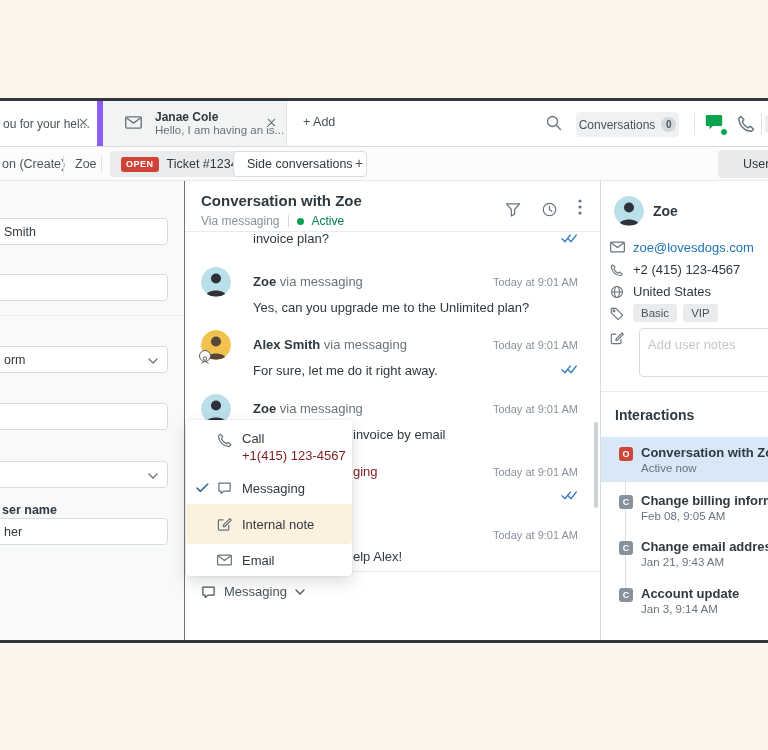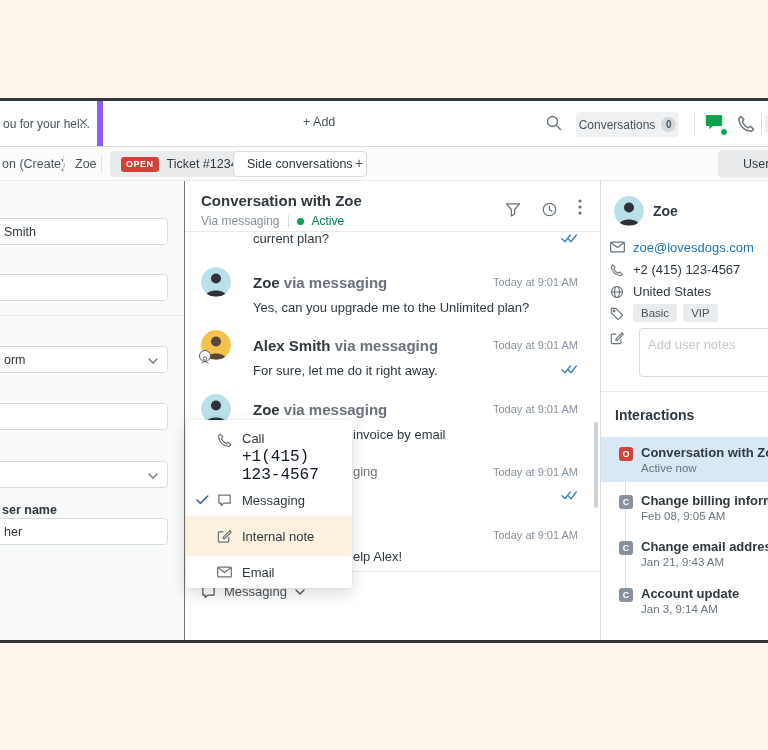--- a/index.html
+++ b/index.html
@@ -69,41 +69,41 @@
   .center { position:absolute; left:185px; top:80px; width:415px; height:459px; background:#fff; }
   .conv-header { position:absolute; left:0; top:0; width:415px; height:51px; border-bottom:1px solid #e9ebed; }
   .conv-title { position:absolute; left:16px; top:11px; font-size:15px; font-weight:bold; color:#2f3941; }
   .conv-sub { position:absolute; left:16px; top:33px; display:flex; align-items:center; gap:8px; font-size:12px; color:#87929d; }
   .sub-div { width:1px; height:12px; background:#d8dcde; }
   .act-dot { width:7px; height:7px; border-radius:50%; background:#0ba34e; }
   .act-txt { color:#038153; font-size:12px; }
   .hdr-ics { position:absolute; right:18px; top:18px; display:flex; gap:20px; align-items:center; }
 
   .msg-avatar { position:absolute; left:16px; width:30px; height:30px; border-radius:50%; overflow:hidden; }
-  .msg-name { position:absolute; left:68px; font-size:15px; color:#68737d; white-space:nowrap;font-weight:bold; }
+  .msg-name { position:absolute; left:68px; font-size:13px; color:#68737d; white-space:nowrap; }
   .msg-name b { color:#2f3941; }
   .msg-time { position:absolute; right:22px; font-size:11px; color:#87929d; }
   .msg-text { position:absolute; font-size:13px; color:#2f3941; white-space:nowrap; }
   .msg-check { position:absolute; right:22px; }
-  .frag { color:#737373; }
+  .frag { color:#7f1d1d; }
   .conv-divider { position:absolute; left:0; top:390px; width:415px; height:1px; background:#e9ebed; }
   .composer { position:absolute; left:16px; top:403px; display:flex; align-items:center; gap:8px; font-size:13px; color:#49545c; }
   .scrollbar { position:absolute; right:2px; top:241px; width:4px; height:86px; border-radius:2px; background:#ccd1d5; }
 
   .agent-badge { position:absolute; left:-2px; bottom:-2px; width:12px; height:12px; border-radius:50%; background:#fdfcf7; border:1px solid #5a5f63; }
 
   
   .menu { position:absolute; left:186px; top:420px; width:166px; background:#fff; border-radius:4px; z-index:6;
           box-shadow:0 6px 16px rgba(0,0,0,.14), 0 0 0 1px rgba(0,0,0,.03); padding-top:6px; }
   .menu-item { position:relative; display:flex; align-items:center; min-height:32px; cursor:default; }
   .mi-check { position:absolute; left:10px; top:50%; transform:translateY(-50%); }
   .mi-icon { position:absolute; left:31px; top:50%; transform:translateY(-50%); display:flex; }
   .mi-text { margin-left:56px; font-size:13px; color:#2f3941; }
   .mi-call { min-height:46px; align-items:flex-start; padding-top:5px; }
-  .mi-sub { font-size:16px; color:#0f172a; margin-top:2px;font-family:Liberation Mono, monospace; }
+  .mi-sub { font-size:13px; color:#7f1d1d; margin-top:2px; }
   .mi-note { min-height:40px; background:#fcf0df; border-radius:0 0 4px 4px; }
 
   
   .right-panel { position:absolute; left:600px; top:80px; width:168px; height:459px; background:#fff; border-left:1px solid #d8dcde; overflow:hidden; }
   .up-avatar { position:absolute; left:13px; top:15px; width:30px; height:30px; border-radius:50%; overflow:hidden; }
   .up-name { position:absolute; left:52px; top:22px; font-size:14px; font-weight:bold; color:#2f3941; }
   .up-row-ic { position:absolute; left:9px; }
   .up-row-tx { position:absolute; left:32px; font-size:13px; color:#2f3941; white-space:nowrap; }
   .up-link { color:#1f73b7; }
   .tagpill { display:inline-block; background:#e9ebed; border-radius:3px; font-size:11.5px; color:#49545c; padding:3px 8px; margin-right:6px; }
@@ -126,20 +126,35 @@
   .ic-dark { stroke:#49545c; }
 </style>
 </head>
 <body>
 
 <div class="window">
 
   <div class="row1">
     <div class="tab-prev">
       <span class="t">ou for your hel...</span>
+      <span class="x">
+        <svg class="ic" width="9" height="9" viewBox="0 0 10 10">
+            <path d="M1.5 1.5l7 7M8.5 1.5l-7 7"></path>
+          </svg>
+      </span>
+    </div>
+    <div class="tab-active">
+      <span class="env">
+        <svg class="ic" width="17" height="13" viewBox="0 0 16 12">
+            <rect x="0.7" y="0.7" width="14.6" height="10.6" rx="1"></rect>
+            <path d="M1.5 1.7L8 6.6l6.5-4.9"></path>
+          </svg>
+      </span>
+      <span class="nm">Janae Cole</span>
+      <span class="pv">Hello, I am having an is...</span>
       <span class="x">
         <svg class="ic" width="9" height="9" viewBox="0 0 10 10">
             <path d="M1.5 1.5l7 7M8.5 1.5l-7 7"></path>
           </svg>
       </span>
     </div>
     <div class="add-btn">+ Add</div>
 
     <div class="search-btn">
       <svg class="ic" width="18" height="18" viewBox="0 0 18 18">
@@ -229,21 +244,21 @@
         <span>
           <svg width="4" height="16" viewBox="0 0 4 16">
               <circle cx="2" cy="2" r="1.6" fill="#68737d"></circle>
               <circle cx="2" cy="8" r="1.6" fill="#68737d"></circle>
               <circle cx="2" cy="14" r="1.6" fill="#68737d"></circle>
             </svg>
         </span>
       </div>
     </div>
 
-    <div class="msg-text" style="left:68px; top:50px;">current plan?</div>
+    <div class="msg-text" style="left:68px; top:50px;">invoice plan?</div>
     <span class="msg-check" style="top:52px;">
       <svg width="17" height="11" viewBox="0 0 17 11" style="display:block">
           <path d="M1 5.8L4 8.8 9.3 2" fill="none" stroke="#3d82c4" stroke-width="1.4" stroke-linecap="round" stroke-linejoin="round"></path>
           <path d="M7 5.8l3 3L15.3 2" fill="none" stroke="#3d82c4" stroke-width="1.4" stroke-linecap="round" stroke-linejoin="round"></path>
         </svg>
     </span>
 
     <div class="msg-avatar" style="top:86px;">
       <svg viewBox="0 0 30 30" width="30" height="30">
           <circle cx="15" cy="15" r="15" fill="#b9dfe9"></circle>

